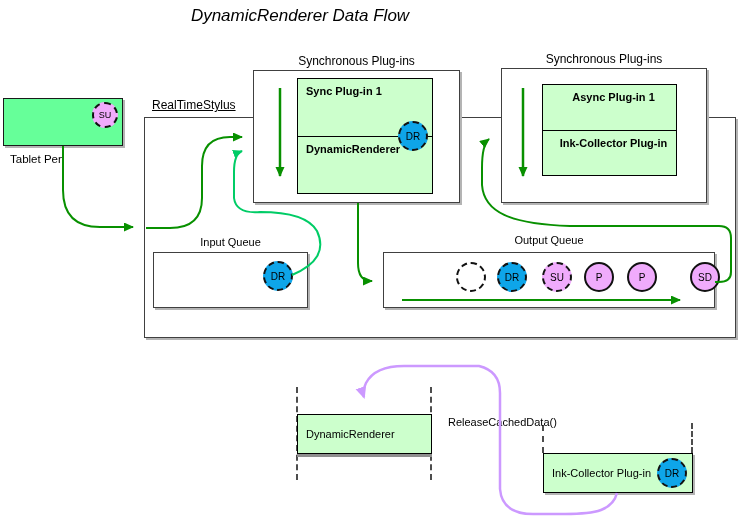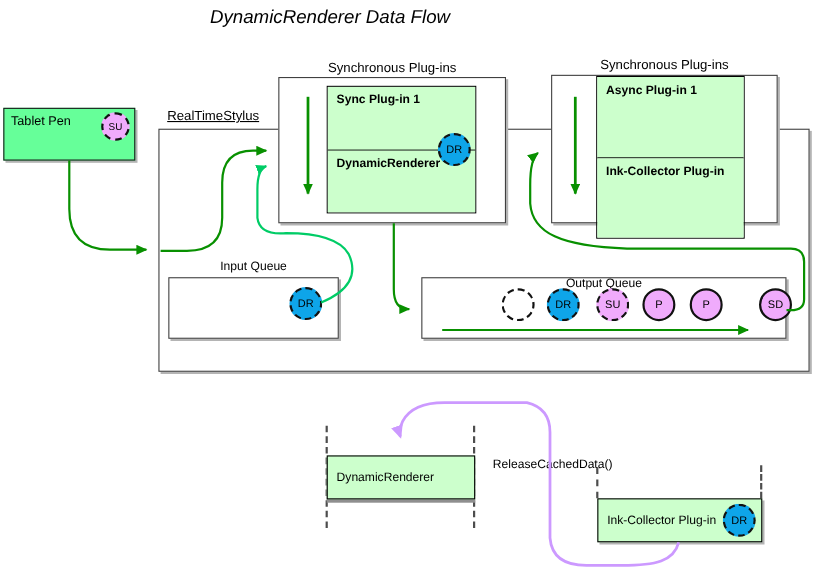--- a/index.html
+++ b/index.html
@@ -20,21 +20,21 @@
   .small-label{font-size:11px;}
   .title{position:absolute;font-size:17px;white-space:nowrap;z-index:2;font-style:italic;}
   .circle{position:absolute;border-radius:50%;box-sizing:border-box;
           display:flex;align-items:center;justify-content:center;
           font-size:10px;z-index:4;background:#0ea5e9;border:2px dashed #111;}
   .circle.solid{border:2px solid #111;}
   .circle.mid{background:#f0abfc;}
   .circle.white{background:#ffffff;}
   .dash-v{position:absolute;width:0;border-left:2px dashed #4d4d4d;z-index:0;}
   #arrows{position:absolute;left:0;top:0;z-index:5;pointer-events:none;}
-  .tp-text{font-size:11.5px;line-height:1.25;padding:5px 0 0 6px;}
+  .tp-text{font-size:11.5px;line-height:1.25;padding:5px 0 0 6px;margin-top:48px;}
 </style>
 </head>
 <body>
 
 <div id="canvas">
 
   <div class="title" style="left:170px;top:6px;width:260px;text-align:center;">DynamicRenderer Data Flow</div>
 
   <div class="dash-v" style="left:296px;top:387px;height:93px;"></div>
   <div class="dash-v" style="left:430px;top:387px;height:93px;"></div>
@@ -58,34 +58,34 @@
       <span>Sync Plug-in 1</span>
     </div>
     <div class="row">
       <span>DynamicRenderer</span>
     </div>
   </div>
   <div class="circle" style="left:398px;top:121px;width:30px;height:30px;">DR</div>
 
   <div class="label" style="left:501px;top:52px;width:206px;text-align:center;">Synchronous Plug-ins</div>
   <div class="box" style="left:501px;top:68px;width:206px;height:135px;"></div>
-  <div class="stack" style="left:542px;top:69px;width:135px;height:148px;">
+  <div class="stack" style="left:542px;top:84px;width:135px;height:92px;text-align:center;">
     <div class="row">
       <span>Async Plug-in 1</span>
     </div>
     <div class="row">
       <span>Ink-Collector Plug-in</span>
     </div>
   </div>
 
   <div class="label small-label" style="left:153px;top:236px;width:155px;text-align:center;">Input Queue</div>
   <div class="box" style="left:153px;top:252px;width:155px;height:56px;"></div>
   <div class="circle" style="left:263px;top:261px;width:30px;height:30px;">DR</div>
 
-  <div class="label small-label" style="left:383px;top:234px;width:332px;text-align:center;margin-top:18px;">Output Queue</div>
+  <div class="label small-label" style="left:383px;top:234px;width:332px;text-align:center;">Output Queue</div>
   <div class="box" style="left:383px;top:252px;width:332px;height:56px;"></div>
   <div class="circle white" style="left:456px;top:262px;width:30px;height:30px;"></div>
   <div class="circle" style="left:497px;top:262px;width:30px;height:30px;">DR</div>
   <div class="circle mid" style="left:542px;top:262px;width:30px;height:30px;">SU</div>
   <div class="circle mid solid" style="left:584px;top:262px;width:30px;height:30px;">P</div>
   <div class="circle mid solid" style="left:627px;top:262px;width:30px;height:30px;">P</div>
   <div class="circle mid solid" style="left:690px;top:262px;width:30px;height:30px;">SD</div>
 
   <div class="box" style="left:297px;top:414px;width:135px;height:40px;background:#ccffcc;border:1.5px solid #000;box-shadow:0 3px 0 #8f8f8f;display:flex;align-items:center;padding-left:8px;font-size:11px;">
     <span>DynamicRenderer</span>

